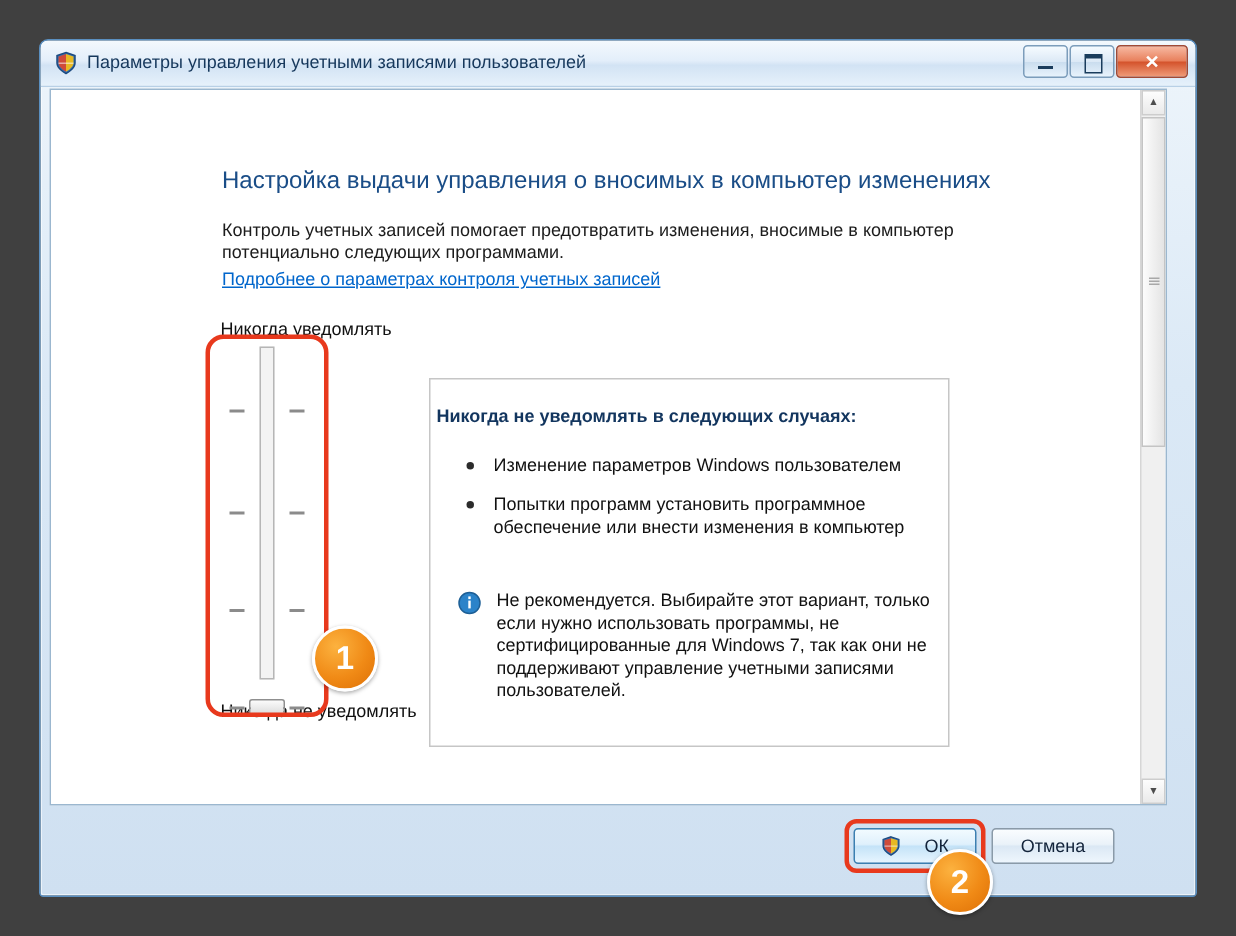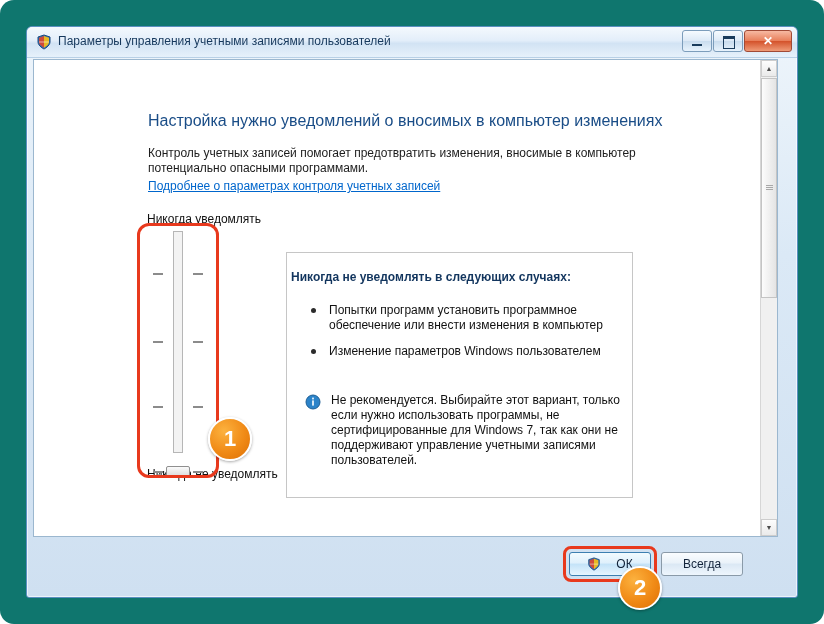--- a/index.html
+++ b/index.html
@@ -13,22 +13,21 @@
     font-family: "Liberation Sans", sans-serif;
     font-size: 12px;
     color: #000;
     overflow: hidden;
   }
 
   #root {
     position: relative;
     width: 824px;
     height: 624px;
-    background: #0f766e;
-    border-radius: 14px;
+    background: #404040;
   }
 
   
   .window {
     position: absolute;
     left: 26px;
     top: 26px;
     width: 772px;
     height: 572px;
     border: 1px solid #5a8fc0;
@@ -448,22 +447,22 @@
         <div class="wbtn close">
           <span class="glyph">✕</span>
         </div>
       </div>
     </div>
 
     <div class="client">
 
       <div class="content-panel">
 
-        <div class="headline">Настройка нужно уведомлений о вносимых в компьютер изменениях</div>
-        <div class="desc">Контроль учетных записей помогает предотвратить изменения, вносимые в компьютер потенциально опасными программами.</div>
+        <div class="headline">Настройка выдачи управления о вносимых в компьютер изменениях</div>
+        <div class="desc">Контроль учетных записей помогает предотвратить изменения, вносимые в компьютер потенциально следующих программами.</div>
         <div class="link">Подробнее о параметрах контроля учетных записей</div>
 
         <div class="label-top">Никогда уведомлять</div>
         <div class="label-bottom">Никогда не уведомлять</div>
 
         <div class="slider-area">
           <div class="slider-track"></div>
 
           <div class="tick left" style="top:42px"></div>
           <div class="tick right" style="top:42px"></div>
@@ -475,22 +474,22 @@
           <div class="tick right" style="top:240px"></div>
 
           <div class="thumb" style="top:235px"></div>
         </div>
 
         <div class="hl-slider"></div>
 
         <div class="infobox">
           <div class="ib-title">Никогда не уведомлять в следующих случаях:</div>
           <ul class="ib-list">
+            <li>Изменение параметров Windows пользователем</li>
             <li>Попытки программ установить программное обеспечение или внести изменения в компьютер</li>
-            <li>Изменение параметров Windows пользователем</li>
           </ul>
           <div class="ib-note">
             <span class="note-icon">
               <svg viewBox="0 0 16 16" width="16" height="16">
                 <circle cx="8" cy="8" r="7" fill="#2b83c9" stroke="#1d5f96" stroke-width="1"></circle>
                 <rect x="7.2" y="6.4" width="1.6" height="5.2" fill="#ffffff"></rect>
                 <rect x="7.2" y="3.6" width="1.6" height="1.8" fill="#ffffff"></rect>
               </svg>
             </span>
             <span class="note-text">Не рекомендуется. Выбирайте этот вариант, только если нужно использовать программы, не сертифицированные для Windows 7, так как они не поддерживают управление учетными записями пользователей.</span>
@@ -517,21 +516,21 @@
             <svg viewBox="0 0 16 16" width="14" height="14">
               <path d="M8 1 L14 3 V8 C14 12 8 15 8 15 C8 15 2 12 2 8 V3 Z" fill="#2f6fb5" stroke="#1d4b80" stroke-width="1"></path>
               <path d="M8 2 L13 3.7 V8 C13 11.2 8 13.8 8 13.8 Z" fill="#e8b923"></path>
               <path d="M8 2 L3 3.7 V8 C3 11.2 8 13.8 8 13.8 Z" fill="#cf4b3a"></path>
               <path d="M3 7.6 H13 V8.6 H3 Z" fill="#ffffff" opacity="0.55"></path>
             </svg>
           </span>
           <span>ОК</span>
         </div>
         <div class="btn btn-cancel">
-          <span>Всегда</span>
+          <span>Отмена</span>
         </div>
         <div class="hl-ok"></div>
       </div>
 
     </div>
   </div>
 
   <div class="callout" id="callout-1">1</div>
   <div class="callout" id="callout-2">2</div>
 

